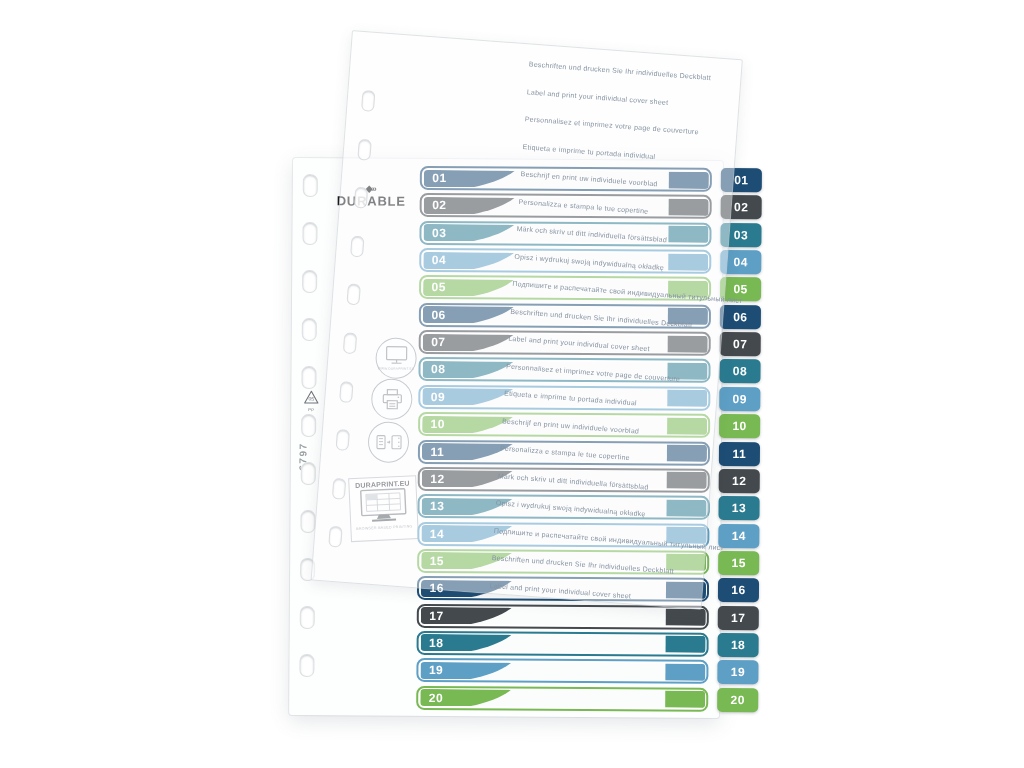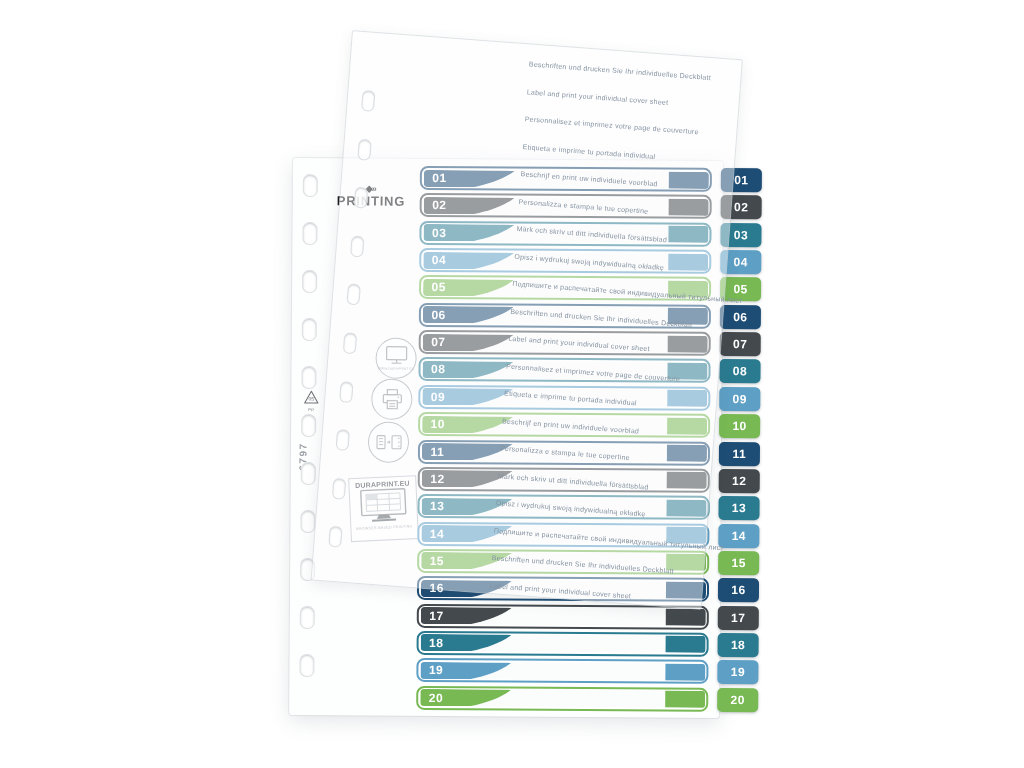--- a/index.html
+++ b/index.html
@@ -85,21 +85,21 @@
 </style>
 </head>
 <body>
 
 <div class="stage">
 
   <div class="divider-sheet" id="divider-sheet">
 
     <div class="brand">
       <div class="brand-mark">◆»</div>
-      <div class="brand-name">PRINTING</div>
+      <div class="brand-name">DURABLE</div>
     </div>
 
     <div class="recycle">
       <svg width="16" height="14" viewBox="0 0 20 18">
         <path d="M10 1.5 L18.5 16.5 H1.5 Z" fill="none" stroke="#6f7478" stroke-width="1.4" stroke-linejoin="round"></path>
         <text x="10" y="13.5" font-size="6.5" text-anchor="middle" fill="#6f7478">05</text>
       </svg>
       <div class="pp">PP</div>
     </div>
 

